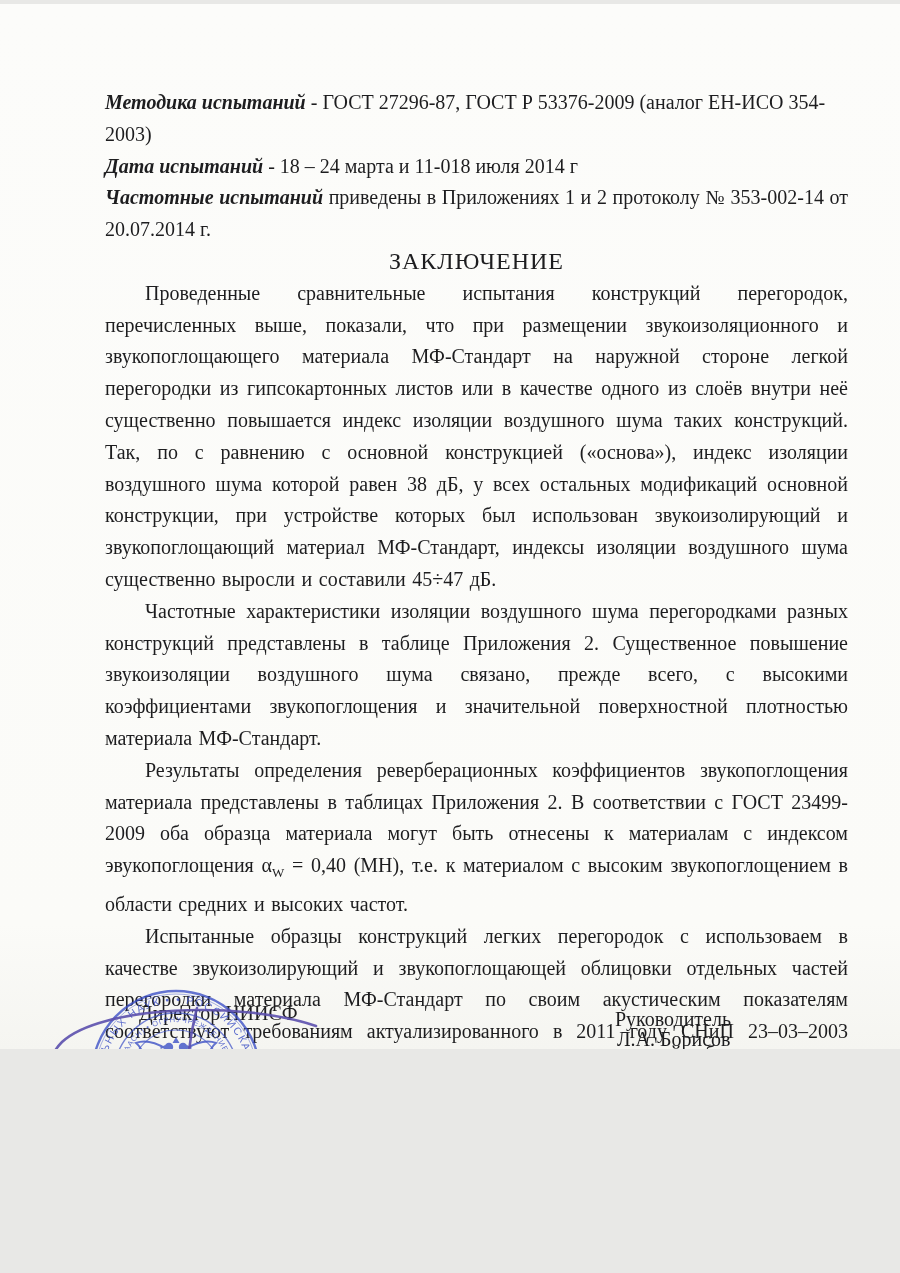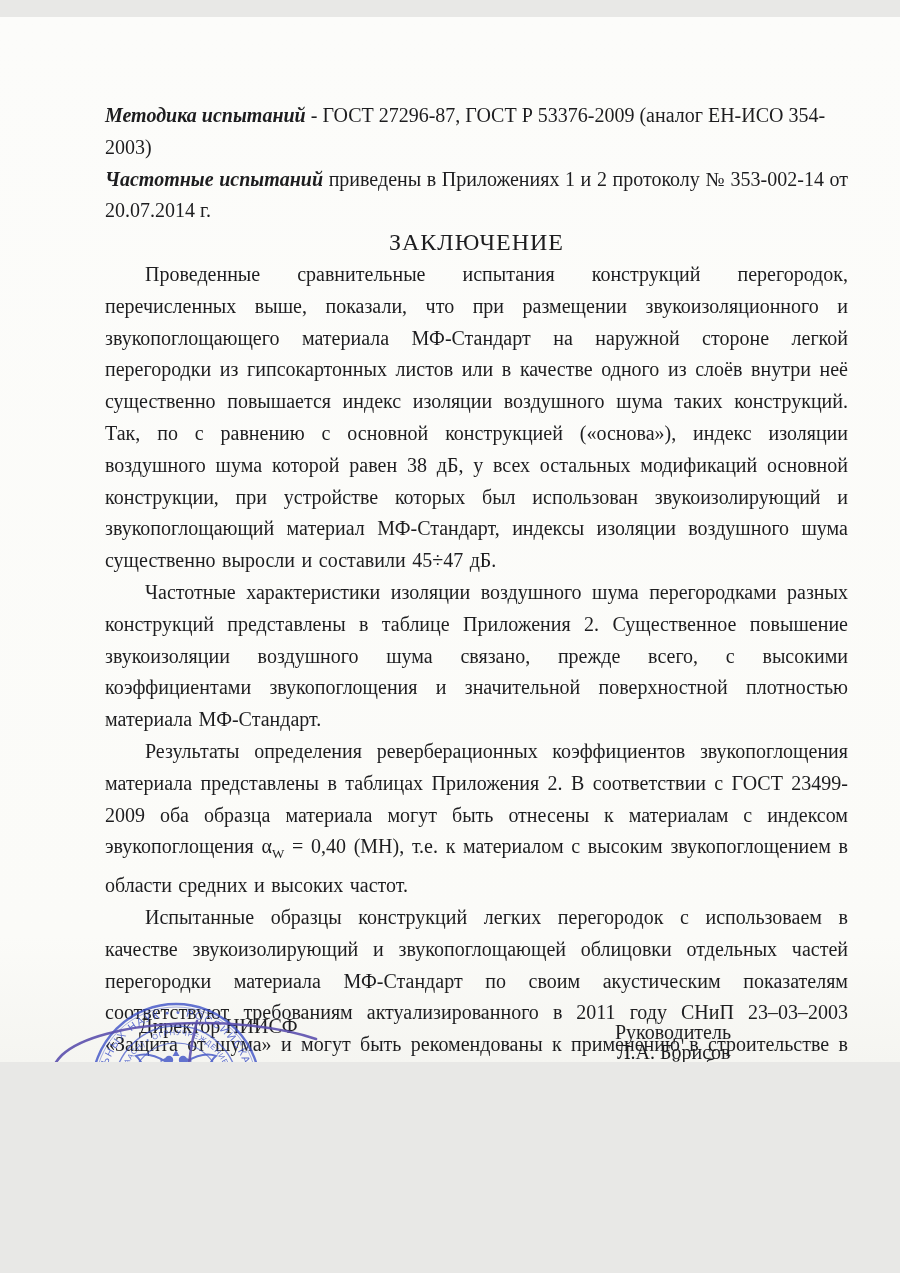--- a/index.html
+++ b/index.html
@@ -1,19 +1,19 @@
 <!DOCTYPE html>
 <html><head>
 <meta charset="utf-8">
 <style>
   html,body{margin:0;padding:0;background:#e8e8e6;}
   .page{
     position:relative;
     width:900px;height:1045px;
-    margin:17px auto;
+    margin:4px auto;
     background:linear-gradient(180deg,#fcfcfa 0%,#fbfbf8 88%,#f5f5f1 100%);
     font-family:"Liberation Serif", serif;
     color:#1d1d1f;
     overflow:hidden;
   }
   .content{
     position:absolute;left:105px;top:83px;width:743px;
     font-size:20px;line-height:31.8px;
   }
   .meta-line{margin:0;text-align:left;}
@@ -38,20 +38,21 @@
 </style>
 </head>
 <body>
 
 <div class="page">
 
   <div class="content">
 
     <p class="meta-line"><span class="meta-label">Методика испытаний</span><span> - ГОСТ 27296-87, ГОСТ Р 53376-2009 (аналог ЕН-ИСО 354-2003)</span></p>
 
+    <p class="meta-line"><span class="meta-label">Дата испытаний</span><span> - 18 – 24  марта  и 11-018 июля 2014 г</span></p>
 
     <p class="meta-results"><span class="meta-label">Частотные испытаний</span><span> приведены в Приложениях 1 и 2   протоколу № 353-002-14 от 20.07.2014 г.</span></p>
 
     <h1 class="doc-heading">ЗАКЛЮЧЕНИЕ</h1>
 
     <p class="body-par">Проведенные сравнительные испытания конструкций перегородок, перечисленных выше, показали, что при размещении звукоизоляционного и звукопоглощающего материала МФ-Стандарт на наружной стороне легкой перегородки из гипсокартонных листов или в качестве одного из слоёв внутри неё существенно повышается индекс изоляции воздушного шума таких конструкций. Так, по с равнению с основной конструкцией («основа»), индекс изоляции воздушного шума которой равен 38 дБ, у  всех остальных модификаций основной конструкции, при устройстве которых был использован звукоизолирующий и звукопоглощающий материал МФ-Стандарт, индексы изоляции воздушного шума существенно выросли и составили 45÷47 дБ.</p>
 
     <p class="body-par">Частотные характеристики изоляции воздушного шума перегородками разных конструкций представлены в таблице Приложения 2. Существенное повышение звукоизоляции воздушного шума связано, прежде всего, с высокими коэффициентами звукопоглощения  и значительной поверхностной плотностью материала МФ-Стандарт.</p>
 
     <p class="body-par"><span>Результаты определения реверберационных коэффициентов звукопоглощения материала представлены в таблицах Приложения 2. В соответствии с ГОСТ 23499-2009 оба образца материала могут быть отнесены к материалам с индексом эвукопоглощения α</span><sub>W</sub><span> = 0,40 (МН), т.е. к материалом с высоким звукопоглощением в области средних и высоких частот.</span></p>

